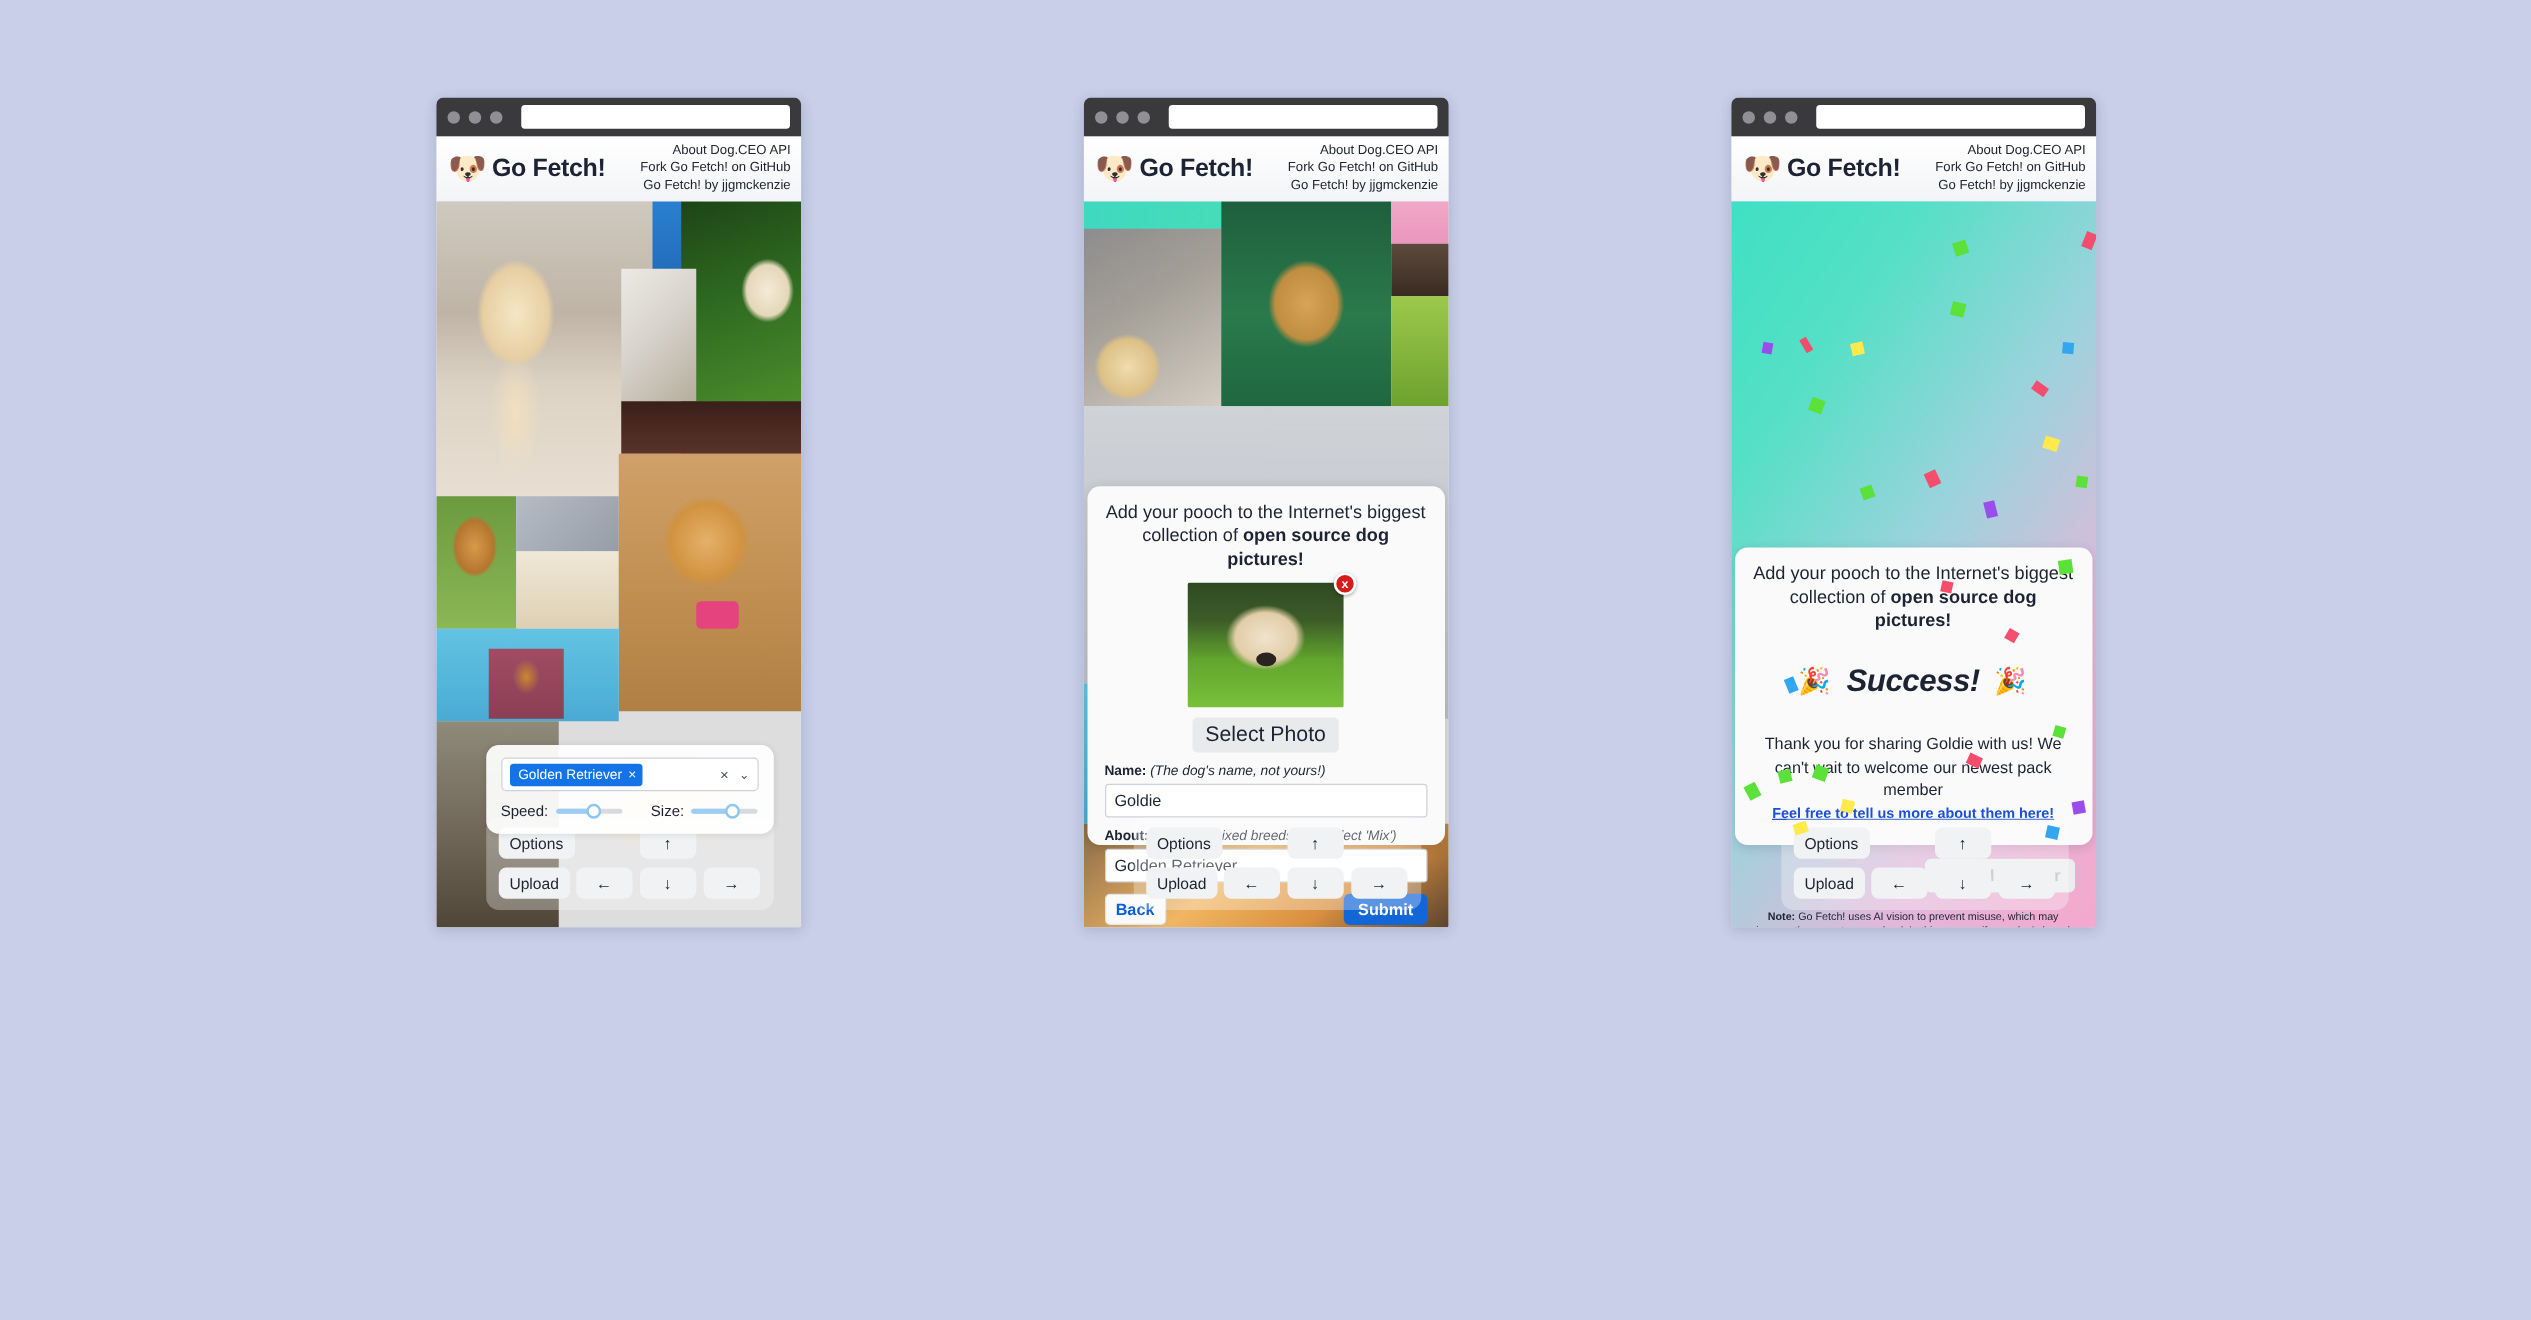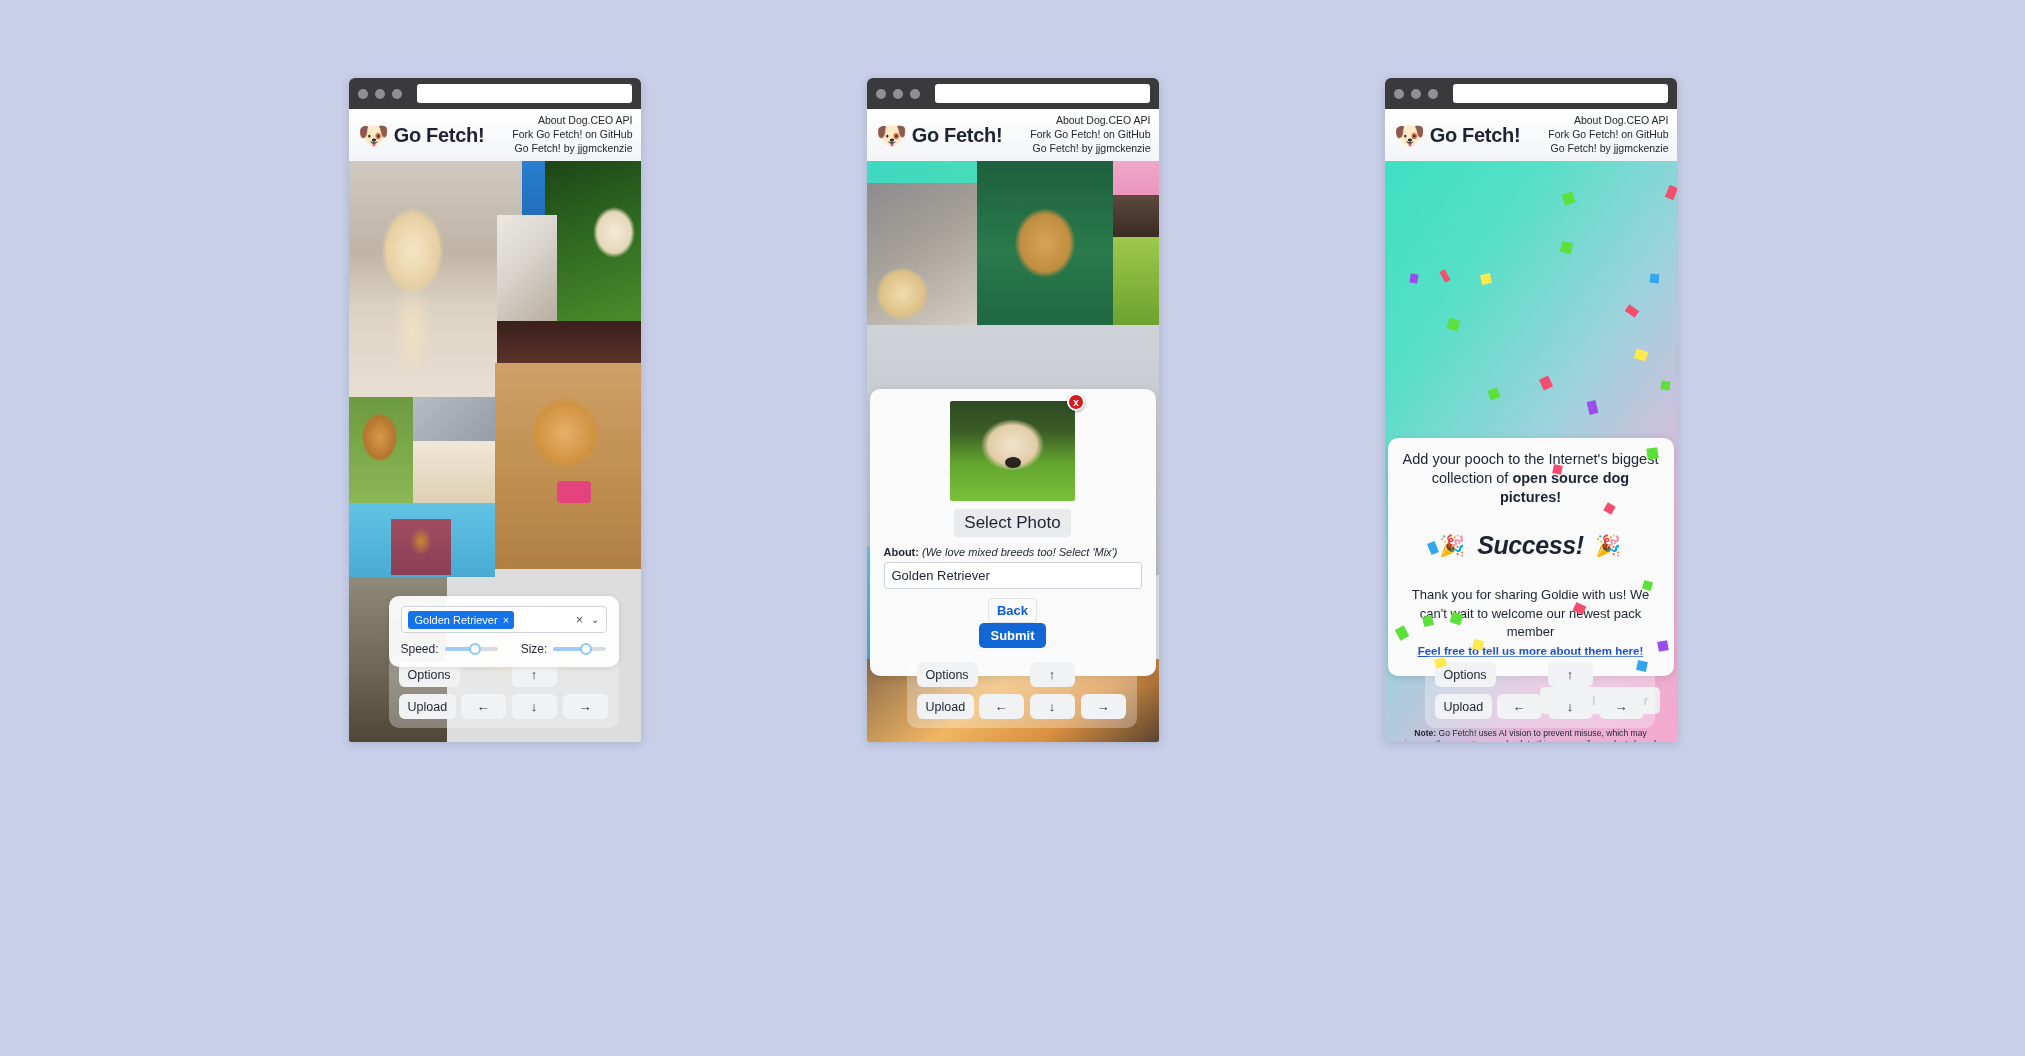--- a/index.html
+++ b/index.html
@@ -258,21 +258,20 @@
     border: 1px solid #cfd2d8;
     border-radius: 3px;
     font-family: "Liberation Sans", sans-serif;
     font-size: 13px;
     color: #1d2333;
     padding: 0 7px;
   }
   .btn-row {
     display: flex; align-items: center; justify-content: space-between;
     margin-top: 9px;
-    flex-direction: column;
   }
   .back-btn {
     background: #fafafa;
     border: 1px solid #e2e3e6;
     border-radius: 4px;
     font-family: "Liberation Sans", sans-serif;
     font-size: 13px;
     font-weight: bold;
     color: #0b5ed7;
     padding: 4px 8px;
@@ -505,29 +504,34 @@
           background:linear-gradient(180deg,#9cc94a 0%,#6ea12f 100%);"></div>
         <div class="ph" style="left:0;top:164px;width:292px;height:250px;
           background:linear-gradient(180deg,#cfd3d8 0%,#b9bec6 100%);"></div>
         <div class="ph" style="left:0;top:386px;width:22px;height:112px;
           background:linear-gradient(180deg,#62c3e4 0%,#4aaad3 100%);"></div>
         <div class="ph" style="left:0;top:498px;width:292px;height:83px;
           background:linear-gradient(140deg,#8a6a4a 0%,#f0b663 42%,#d98f3f 70%,#5a4330 100%);"></div>
       </div>
 
       <div class="modal m2">
+        <div class="modal-title"><span>Add your pooch to the Internet's biggest collection of </span><b>open source dog pictures!</b></div>
 
         <div class="photo-wrap">
           <div class="photo-thumb">
               <span class="muzzle"></span>
             </div>
           <div class="closex">x</div>
         </div>
         <button class="select-photo">Select Photo</button>
 
+        <div class="field">
+          <div class="field-label"><b>Name:</b> <i>(The dog's name, not yours!)</i></div>
+          <input class="field-input" value="Goldie" style="">
+        </div>
 
         <div class="field">
           <div class="field-label"><b>About:</b> <i>(We love mixed breeds too! Select 'Mix')</i></div>
           <input class="field-input" value="Golden Retriever" style="">
         </div>
 
         <div class="btn-row">
           <button class="back-btn">Back</button>
           <button class="submit-btn">Submit</button>
         </div>

